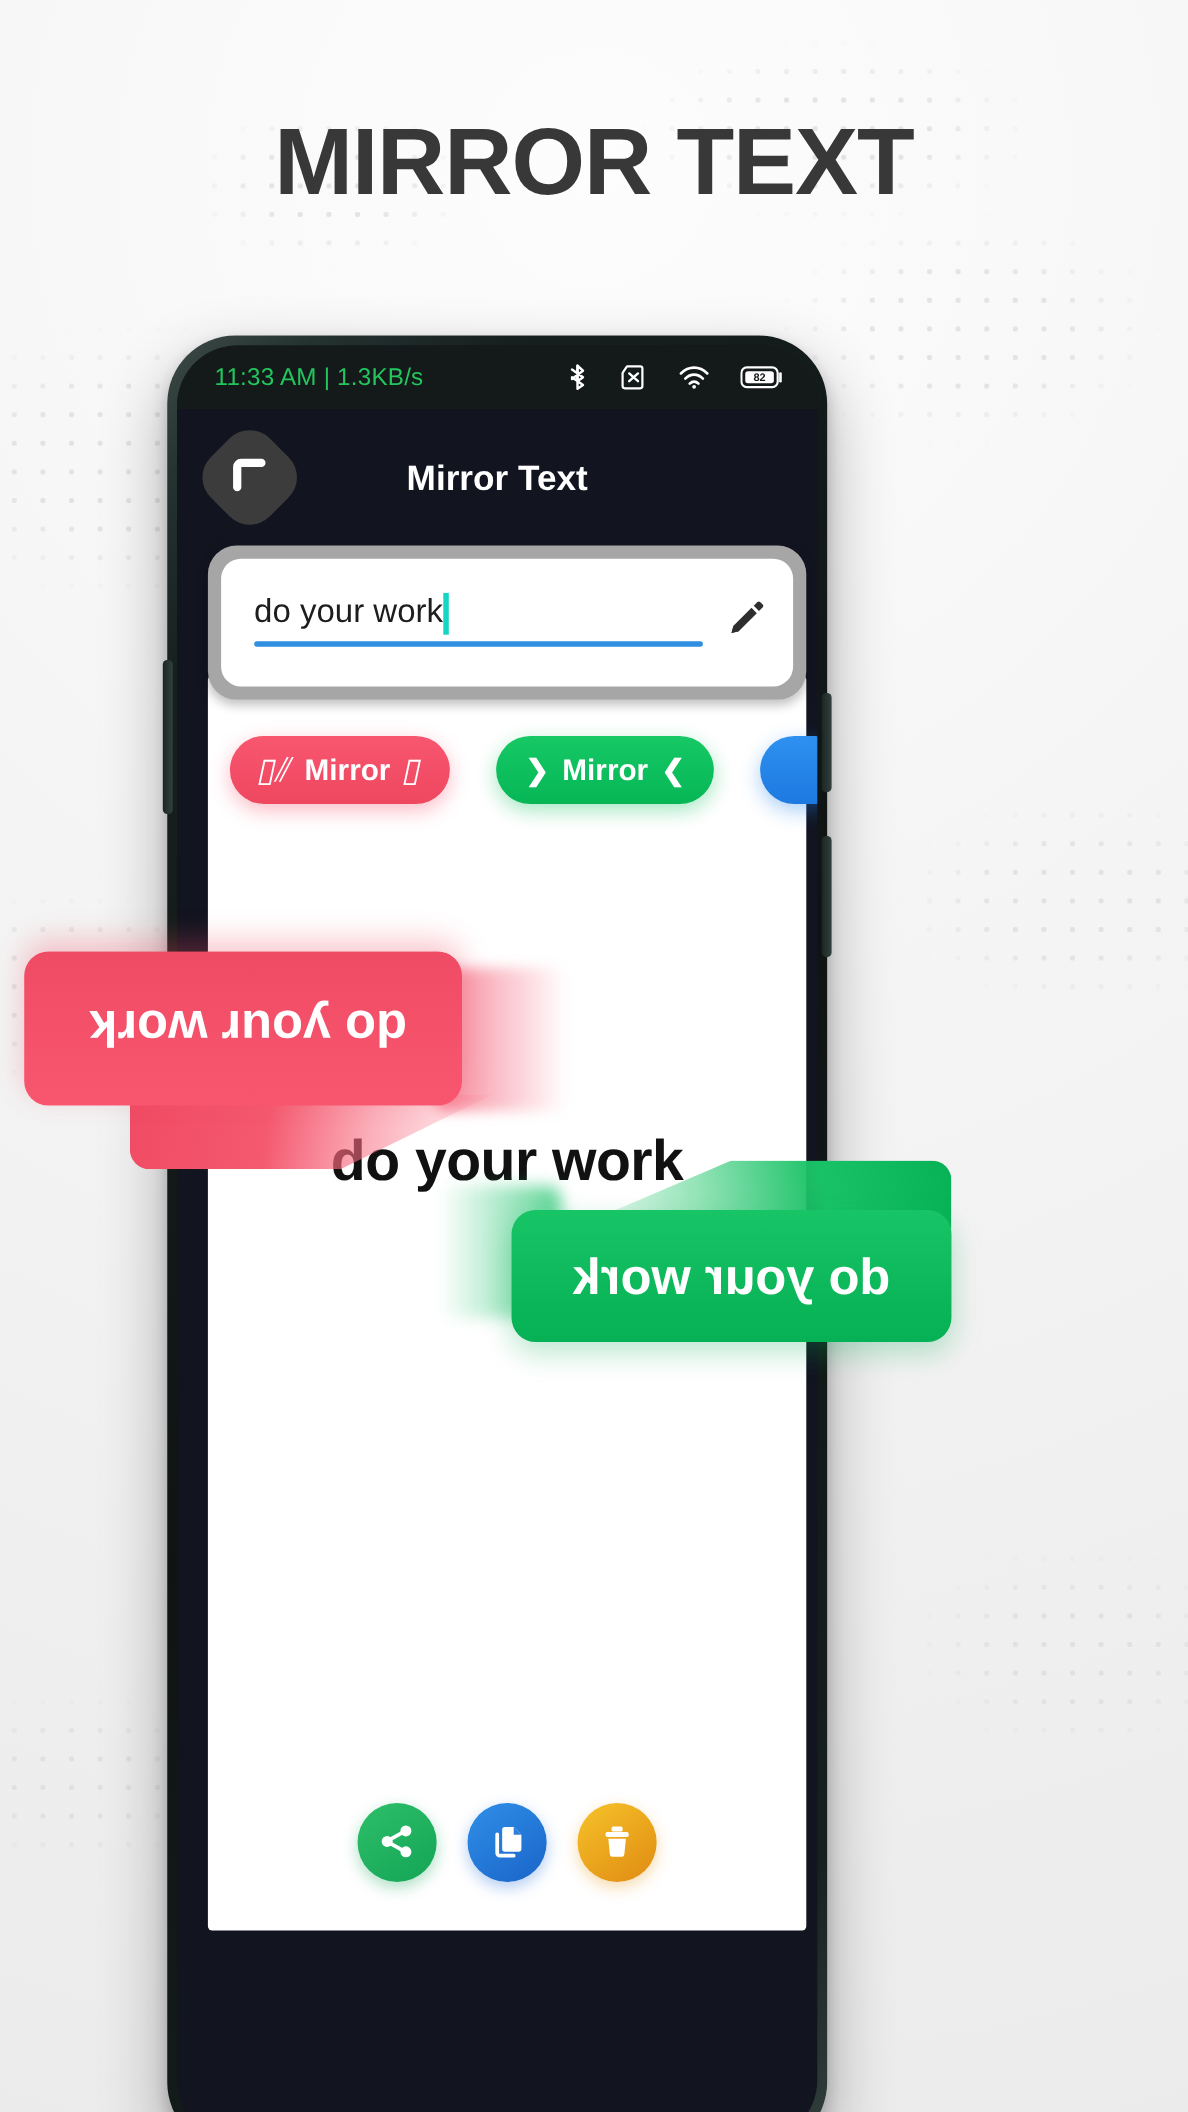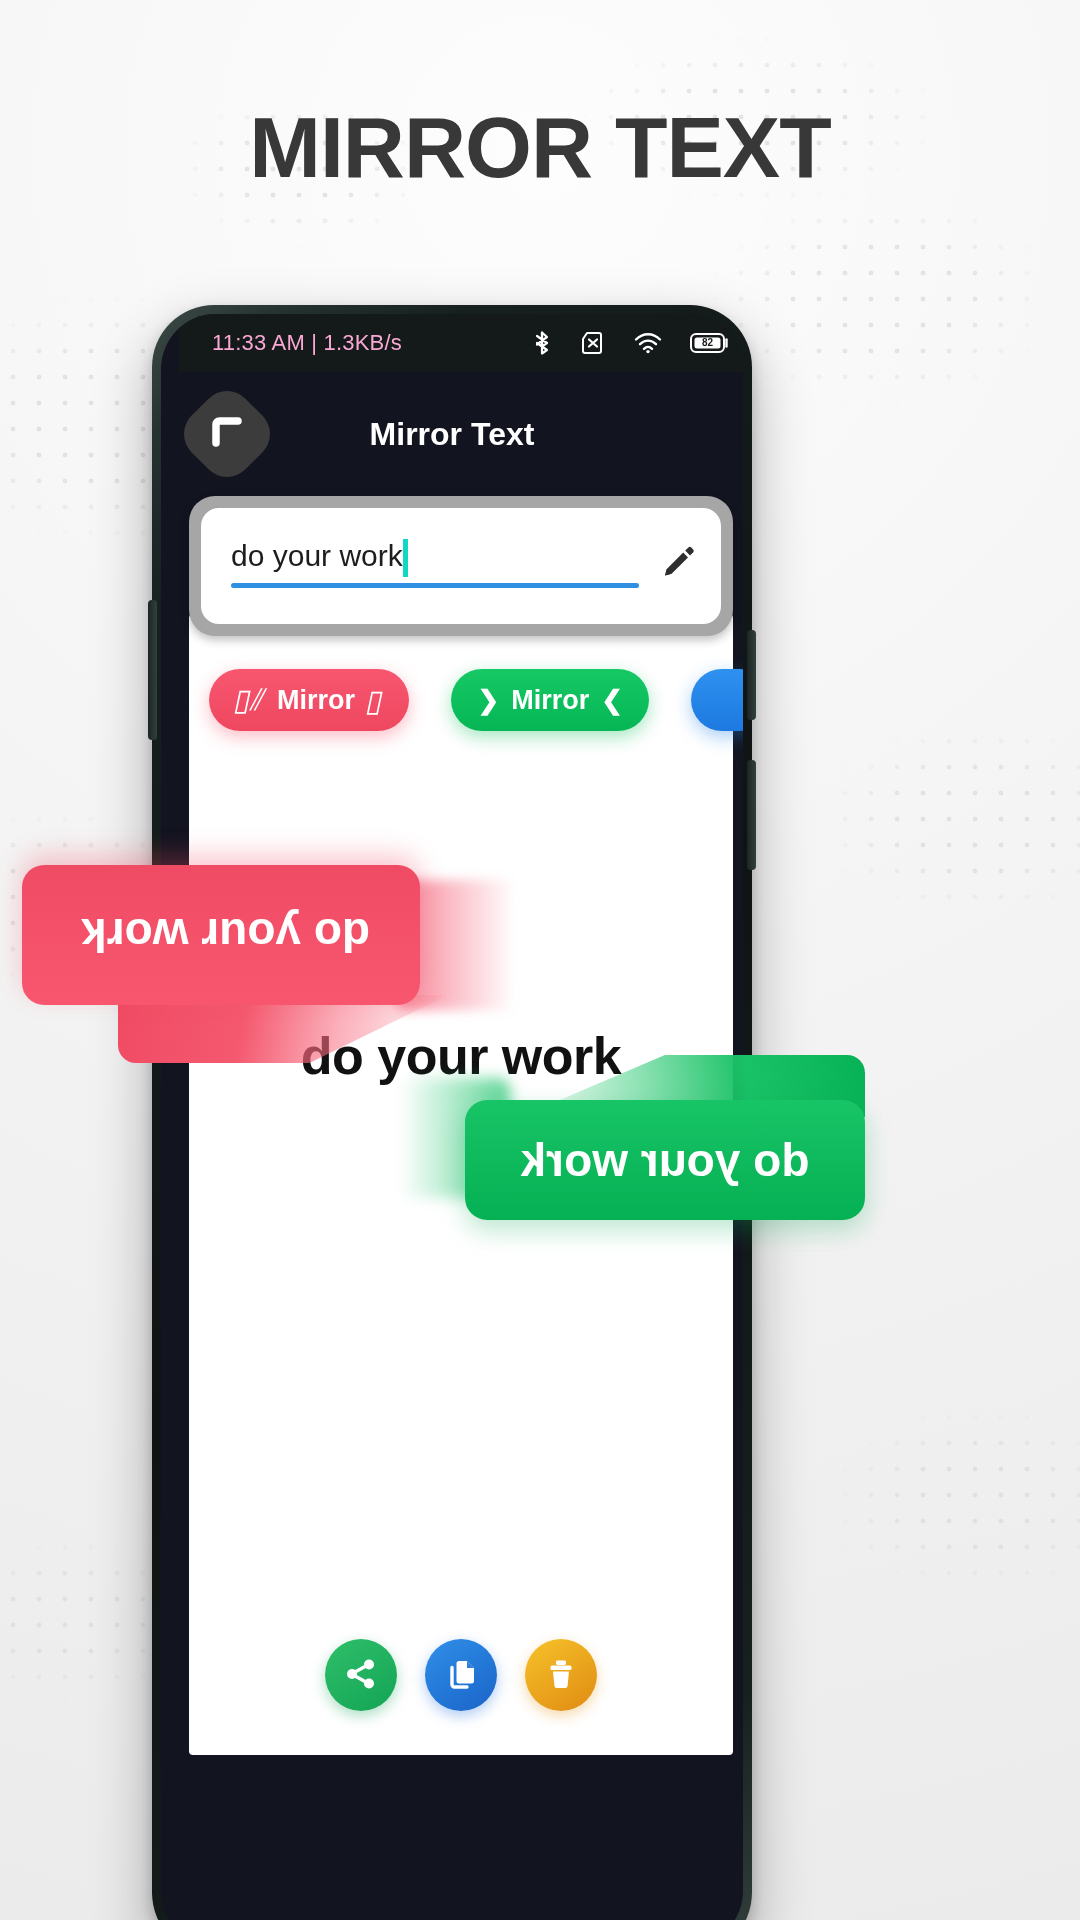--- a/index.html
+++ b/index.html
@@ -74,24 +74,24 @@
   .side-btn{
     position:absolute; width:9px; border-radius:4px;
     background:linear-gradient(90deg,#1b2524,#33403e);
   }
   #btn-left-1 { left:-4px; top:295px;  height:140px; }
   #btn-right-1{ right:-4px; top:325px; height:90px; }
   #btn-right-2{ right:-4px; top:455px; height:110px; }
 
   
   #statusbar{
-    position:absolute; top:0; left:17px; width:100%; height:58px;
+    position:absolute; top:0; left:0; width:100%; height:58px;
     display:flex; align-items:center; justify-content:space-between;
     padding:0 30px 0 34px;
-    color:#f9a8d4;
+    color:#22c55e;
     background:#141a1a;
   }
   #status-left{ font-size:22px; letter-spacing:.2px; }
   #status-icons{ display:flex; align-items:center; gap:28px; }
   .sicon svg{ display:block; }
 
   
   #appbar{
     position:absolute; top:58px; left:0; width:100%; height:124px;
     background:#121420;

